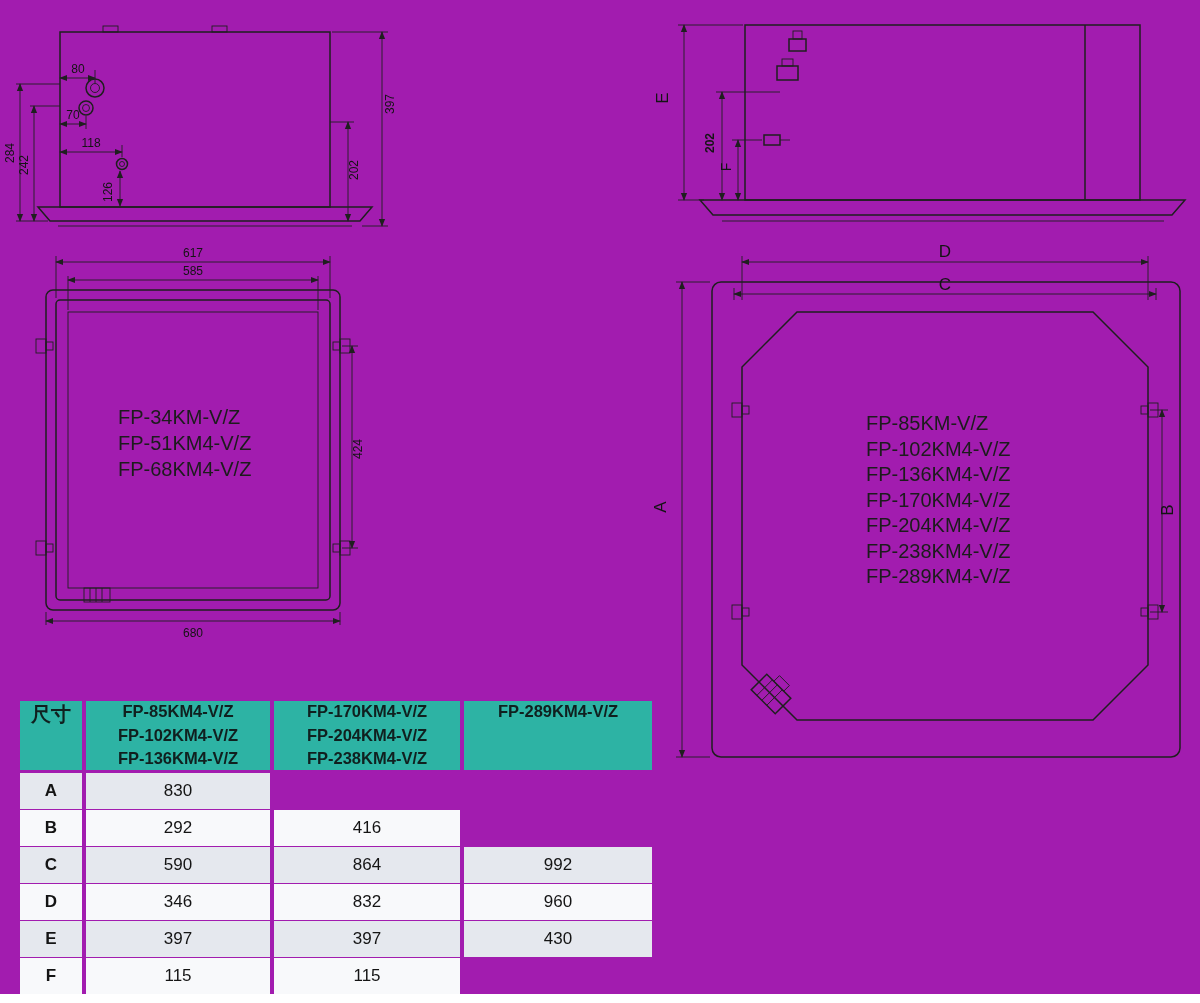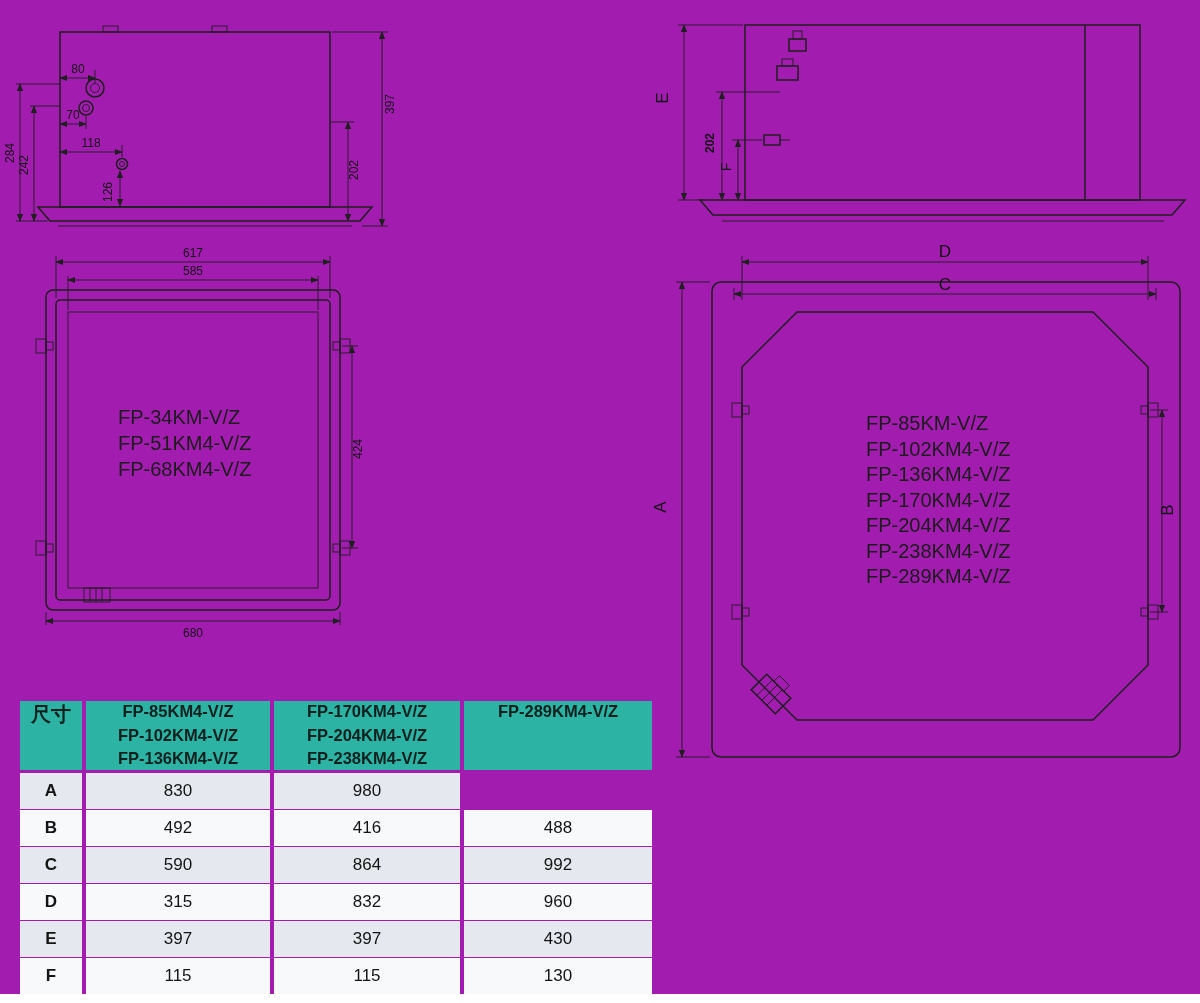--- a/index.html
+++ b/index.html
@@ -267,49 +267,46 @@
         <div>FP-238KM4-V/Z</div>
       </div>
       <div class="th">
         <div>FP-289KM4-V/Z</div>
       </div>
     </div>
 
     <div class="trow odd">
       <div class="tl">A</div>
       <div>830</div>
-      <div>980</div>
     </div>
     <div class="trow even">
       <div class="tl">B</div>
-      <div>492</div>
+      <div>292</div>
       <div>416</div>
-      <div>488</div>
     </div>
     <div class="trow odd">
       <div class="tl">C</div>
       <div>590</div>
       <div>864</div>
       <div>992</div>
     </div>
     <div class="trow even">
       <div class="tl">D</div>
-      <div>315</div>
+      <div>346</div>
       <div>832</div>
       <div>960</div>
     </div>
     <div class="trow odd">
       <div class="tl">E</div>
       <div>397</div>
       <div>397</div>
       <div>430</div>
     </div>
     <div class="trow even">
       <div class="tl">F</div>
       <div>115</div>
       <div>115</div>
-      <div>130</div>
     </div>
 
     <div class="tbar"></div>
   </div>
 
 </div>
 
 </body></html>

